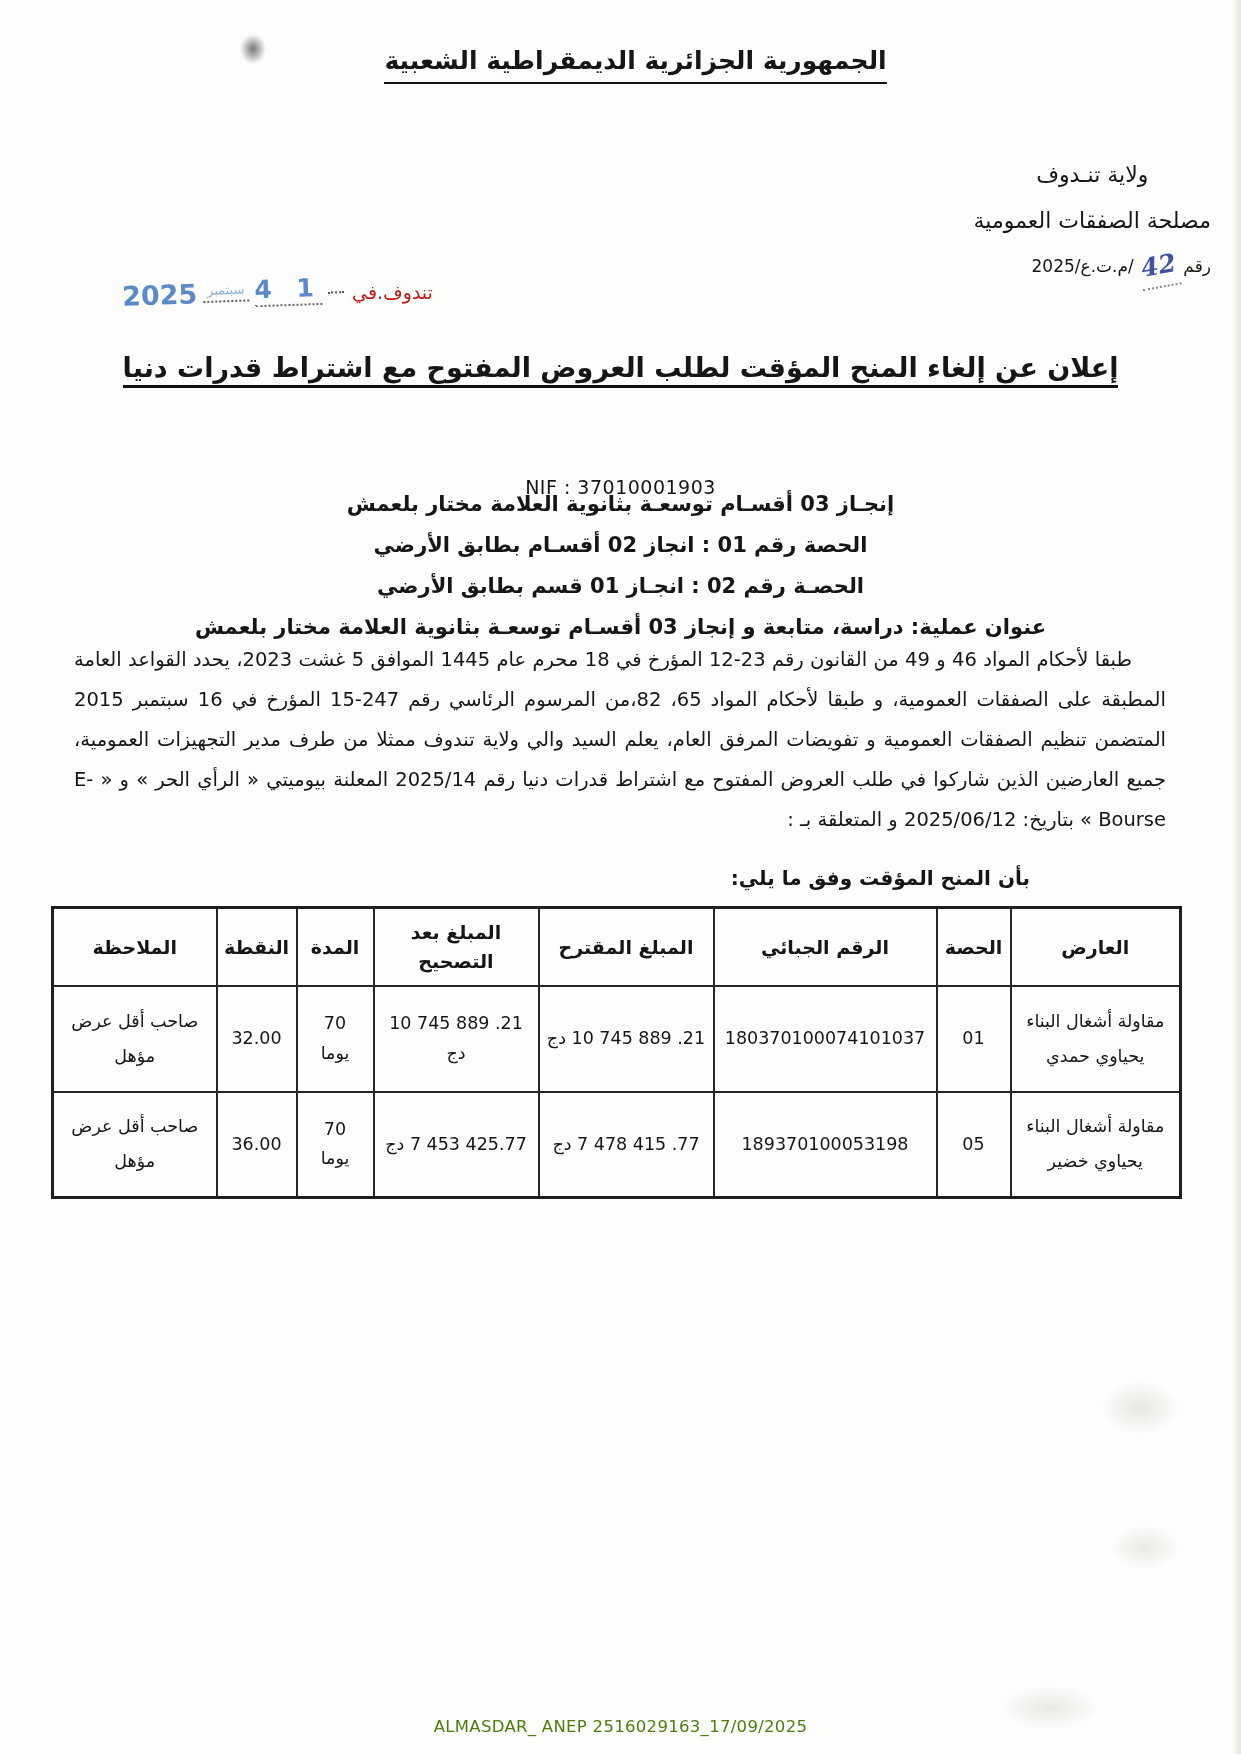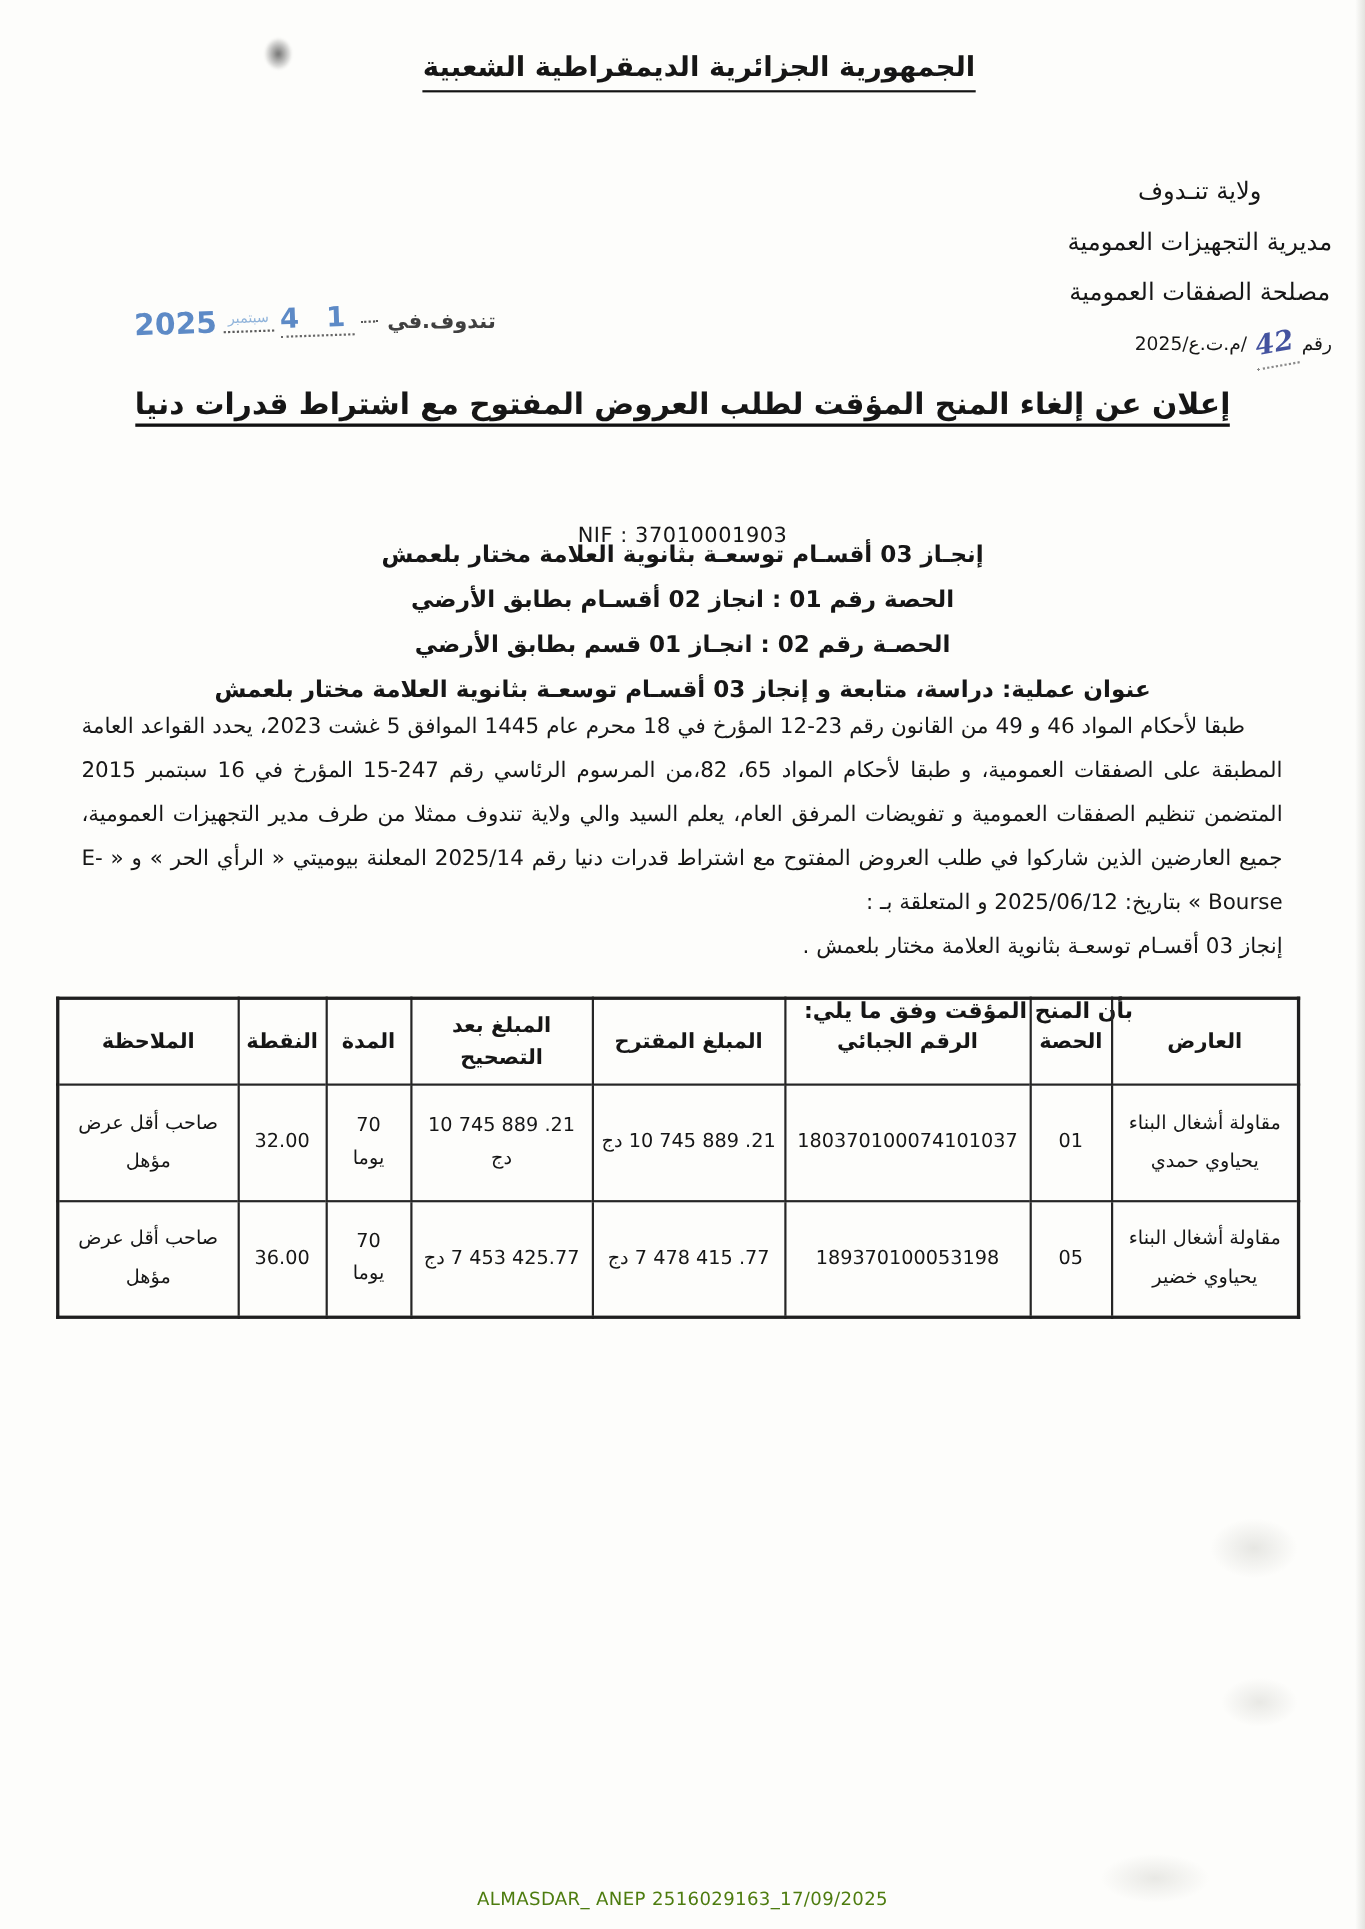--- a/index.html
+++ b/index.html
@@ -14,21 +14,21 @@
 
   .org-block { position:absolute; top:152px; right:30px; text-align:right; direction:rtl; }
   .org-line { font-size:22px; font-weight:normal; line-height:46px; white-space:nowrap;text-align:center; }
   .ref-line { font-size:17px; line-height:40px; white-space:nowrap; }
   .ref-num  { display:inline-block; color:#44539f; font-size:25px; font-weight:bold; font-style:italic;
           font-family:"DejaVu Serif", serif; transform:rotate(-10deg) translateY(2px);
           border-bottom:2px dotted #8a8a8a; padding:0 2px; }
 
   .date-line { position:absolute; top:276px; left:122px; direction:rtl; display:flex;
           align-items:center; gap:8px; }
-  .date-place { font-size:19px; font-weight:bold; color:#404040; white-space:nowrap; }
+  .date-place { font-size:19px; font-weight:normal; color:#b91c1c; white-space:nowrap; }
   .stamp-wrap { display:flex; align-items:center; gap:6px; transform:rotate(-2deg); }
   .dot-seg { display:inline-block; width:16px; height:10px; border-bottom:2px dotted #555; }
   .stamp-day { color:#5d8ac6; font-size:25px; font-weight:bold; letter-spacing:8px;
           border-bottom:2px dotted #666; padding-bottom:1px; }
   .stamp-month { color:#8fb3da; font-size:13px; border-bottom:2px dotted #5a5a5a; padding:0 4px 3px; }
   .stamp-year { color:#5d8ac6; font-size:27px; font-weight:bold; }
 
   .main-title { position:absolute; top:352px; left:0; width:100%; text-align:center; }
   .main-title span { display:inline-block; direction:rtl; font-size:27px; font-weight:bold;
           border-bottom:3px solid #111; padding-bottom:2px; }
@@ -80,21 +80,20 @@
   <div class="artifact blob-1"></div>
   <div class="artifact blob-2"></div>
   <div class="artifact blob-3"></div>
 
   <div class="republic-header">
     <span>الجمهورية الجزائرية الديمقراطية الشعبية</span>
   </div>
 
   <div class="org-block">
     <div class="org-line">ولاية تنـدوف</div>
-    <div class="org-line">مديرية التجهيزات العمومية</div>
     <div class="org-line">مصلحة الصفقات العمومية</div>
     <div class="ref-line">
       <span>رقم</span>
       <span class="ref-num">42</span>
       <span>/م.ت.ع/</span><span>2025</span>
     </div>
   </div>
 
   <div class="date-line">
     <span class="date-place">تندوف.في</span>
@@ -114,21 +113,20 @@
 
   <div class="project-lines">
     <div class="project-line">إنجـاز 03 أقسـام توسعـة بثانوية العلامة مختار بلعمش</div>
     <div class="project-line">الحصة رقم 01 : انجاز 02 أقسـام بطابق الأرضي</div>
     <div class="project-line">الحصـة رقم 02 : انجـاز 01 قسم بطابق الأرضي</div>
     <div class="project-line">عنوان عملية: دراسة، متابعة و إنجاز 03 أقسـام توسعـة بثانوية العلامة مختار بلعمش</div>
   </div>
 
   <div class="body-block">
     <div class="body-par">طبقا لأحكام المواد 46 و 49 من القانون رقم 23-12 المؤرخ في 18 محرم عام 1445 الموافق 5 غشت 2023، يحدد القواعد العامة المطبقة على الصفقات العمومية، و طبقا لأحكام المواد 65، 82،من المرسوم الرئاسي رقم 247-15 المؤرخ في 16 سبتمبر 2015 المتضمن تنظيم الصفقات العمومية و تفويضات المرفق العام، يعلم السيد والي ولاية تندوف ممثلا من طرف مدير التجهيزات العمومية، جميع العارضين الذين شاركوا في طلب العروض المفتوح مع اشتراط قدرات دنيا رقم 2025/14 المعلنة بيوميتي « الرأي الحر » و « E-Bourse » بتاريخ: 2025/06/12 و المتعلقة بـ :</div>
-    <div class="body-tail">إنجاز 03 أقسـام توسعـة بثانوية العلامة مختار بلعمش .</div>
     <div class="award-intro">بأن المنح المؤقت وفق ما يلي:</div>
   </div>
 
   <table class="results-table">
     <colgroup>
         <col style="width: 170px;">
         <col style="width: 74px;">
         <col style="width: 223px;">
         <col style="width: 175px;">
         <col style="width: 165px;">

